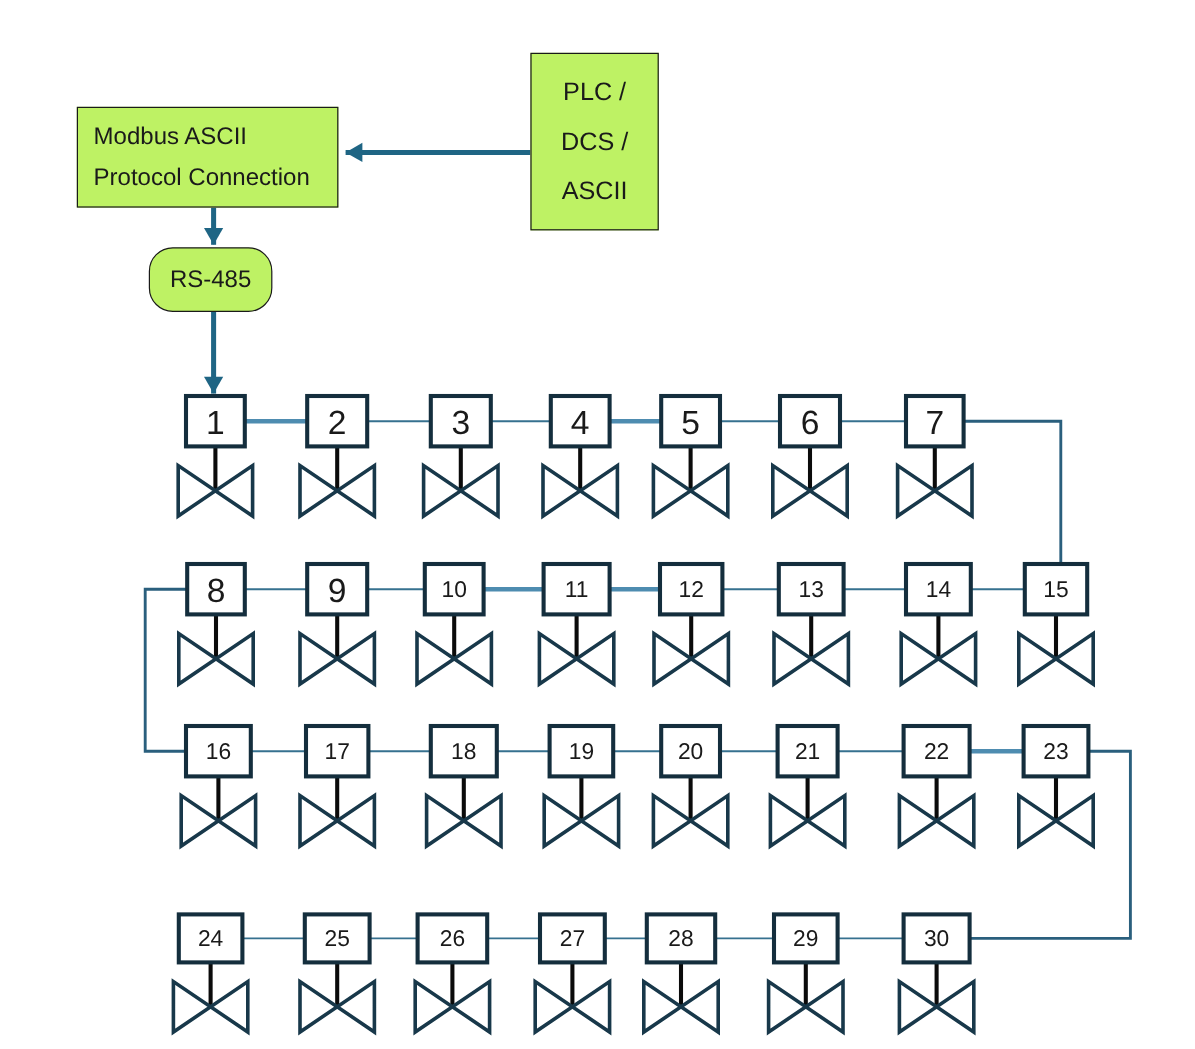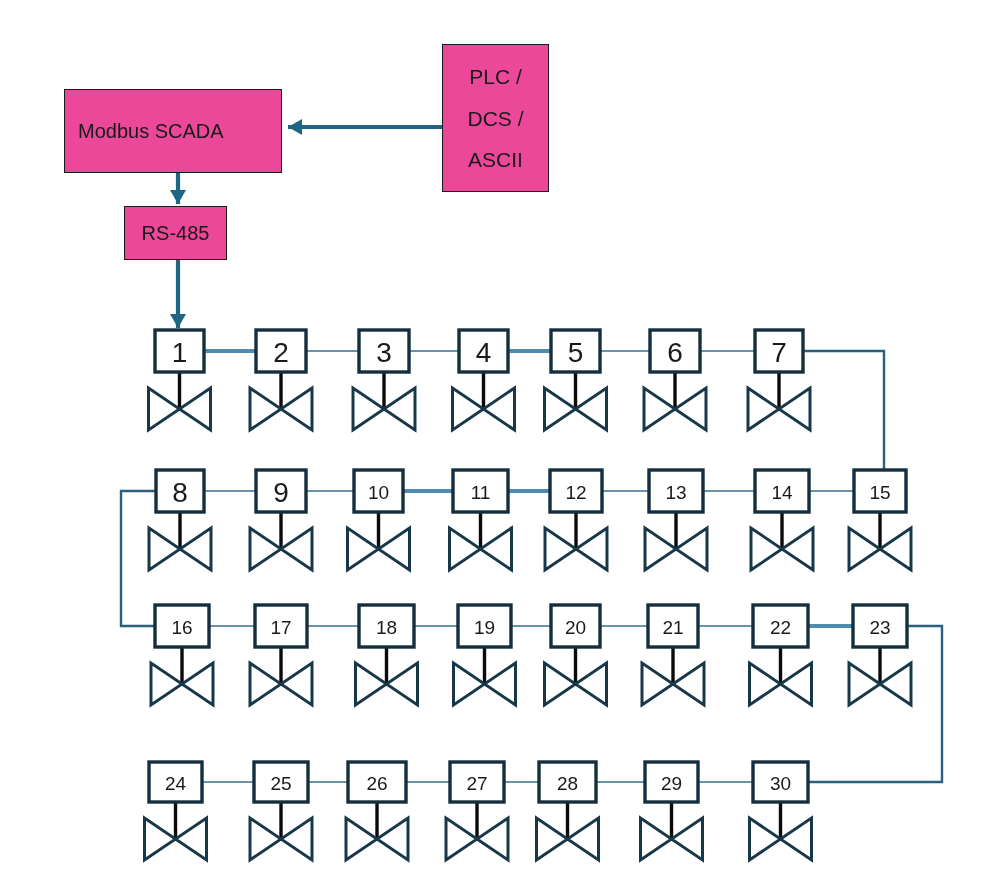--- a/index.html
+++ b/index.html
@@ -17,21 +17,21 @@
   }
   #net {
     position: absolute;
     left: 0;
     top: 0;
   }
   .box {
     position: absolute;
     box-sizing: border-box;
     border: 1.4px solid #1a1a1a;
-    background: #ec4899;
+    background: #bef264;
     color: #1a1a1a;
     display: flex;
     flex-direction: column;
     justify-content: space-evenly;
     font-size: 20px;
     line-height: 1;
   }
   .box .bl { white-space: nowrap; }
   .modbus {
     left: 64px; top: 89px; width: 218px; height: 84px;
@@ -40,20 +40,21 @@
   }
   .plc {
     left: 442px; top: 44px; width: 107px; height: 148px;
     align-items: center;
     font-size: 21px;
   }
   .rs485 {
     left: 124px; top: 206px; width: 103px; height: 54px;
     align-items: center;
     justify-content: center;
+    border-radius: 20px;
   }
 </style>
 </head>
 <body>
 
 <div id="canvas">
 
   <svg id="net" width="996" height="874" viewBox="0 0 996 874">
       <line x1="204" y1="351" x2="258" y2="351" stroke="#4e8cb0" stroke-width="3.8"></line>
       <line x1="306" y1="351" x2="361" y2="351" stroke="#36718f" stroke-width="1.6"></line>
@@ -206,21 +207,22 @@
       <path d="M 640.5 818 L 640.5 860 L 702.5 818 L 702.5 860 Z" fill="none" stroke="#18384a" stroke-width="3" stroke-linejoin="miter"></path>
       <rect x="645" y="762" width="53" height="40" fill="#ffffff" stroke="#142e3d" stroke-width="3.4"></rect>
       <text x="671.5" y="783" text-anchor="middle" dominant-baseline="central" fill="#1a1a1a" font-size="19" font-family="&quot;Liberation Sans&quot;, sans-serif">29</text>
       <line x1="780.5" y1="802" x2="780.5" y2="839" stroke="#0b0b0b" stroke-width="3.4"></line>
       <path d="M 749.5 818 L 749.5 860 L 811.5 818 L 811.5 860 Z" fill="none" stroke="#18384a" stroke-width="3" stroke-linejoin="miter"></path>
       <rect x="753" y="762" width="55" height="40" fill="#ffffff" stroke="#142e3d" stroke-width="3.4"></rect>
       <text x="780.5" y="783" text-anchor="middle" dominant-baseline="central" fill="#1a1a1a" font-size="19" font-family="&quot;Liberation Sans&quot;, sans-serif">30</text>
     </svg>
 
   <div class="box modbus">
-    <div class="bl">Modbus SCADA</div>
+    <div class="bl">Modbus ASCII</div>
+    <div class="bl">Protocol Connection</div>
   </div>
 
   <div class="box plc">
     <div class="bl">PLC /</div>
     <div class="bl">DCS /</div>
     <div class="bl">ASCII</div>
   </div>
 
   <div class="box rs485">
     <span class="bl">RS-485</span>

